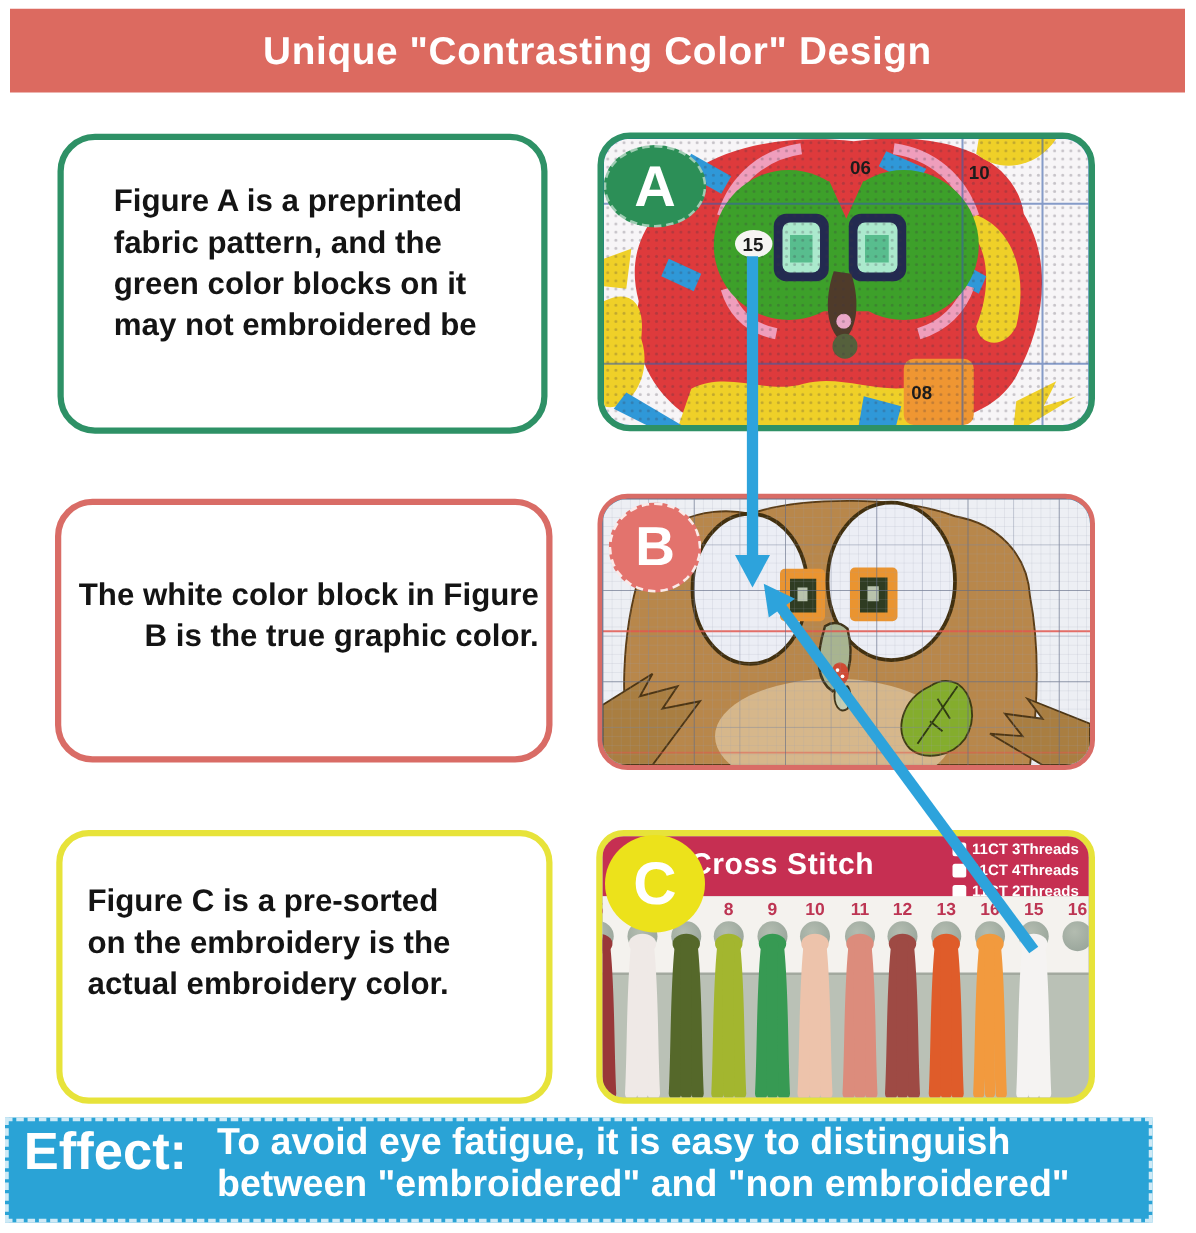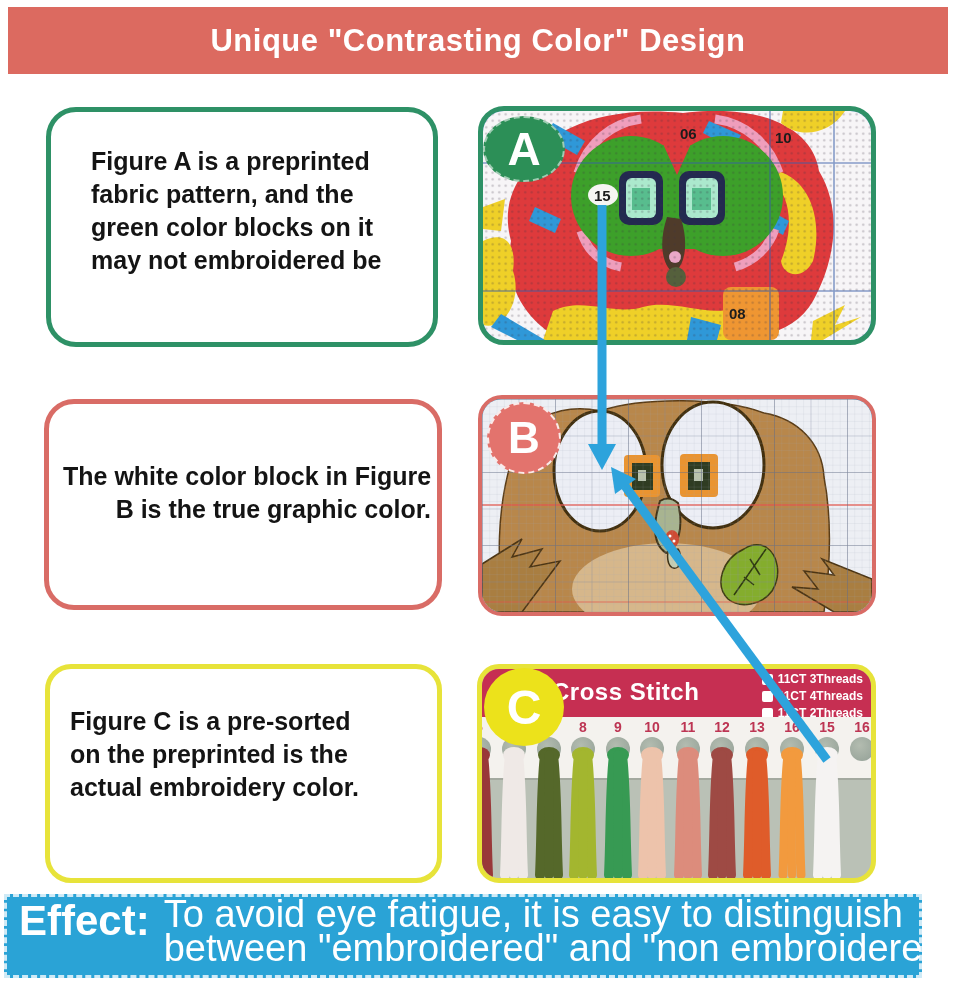--- a/index.html
+++ b/index.html
@@ -50,21 +50,21 @@
     border:2px dashed rgba(255,255,255,.85);font-size:44px;}
   #badge-c{left:484px;top:668px;width:80px;height:78px;border-radius:50%;font-size:48px;}
 
   
   #arrows{position:absolute;left:0;top:0;z-index:6;pointer-events:none;}
 
   
   .effect-banner{position:absolute;left:4px;top:894px;width:918px;height:84px;
     box-sizing:border-box;border:3px dashed #cfeaf6;display:flex;z-index:4;}
   .effect-label{color:#fff;font-size:42px;font-weight:700;margin-left:12px;flex:0 0 auto;}
-  .effect-lines{margin-left:14px;color:#fff;font-weight:400;font-size:38px;line-height:34px;white-space:nowrap;}
+  .effect-lines{margin-left:24px;color:#fff;font-weight:700;font-size:30px;line-height:34px;white-space:nowrap;}
 </style>
 </head>
 <body>
 
 <div class="top-banner" style="background: rgb(220, 106, 96);">
   <div class="title">Unique "Contrasting Color" Design</div>
 </div>
 
 <div class="note" id="note-a" style="border-color: rgb(46, 145, 102);">
   <div class="ln">Figure A is a preprinted</div>
@@ -73,21 +73,21 @@
   <div class="ln">may not embroidered be</div>
 </div>
 
 <div class="note" id="note-b" style="border-color: rgb(217, 108, 102);">
   <div class="ln">The white color block in Figure</div>
   <div class="ln">B is the true graphic color.</div>
 </div>
 
 <div class="note" id="note-c" style="border-color: rgb(231, 227, 58);">
   <div class="ln">Figure C is a pre-sorted</div>
-  <div class="ln">on the preprinted is the</div>
+  <div class="ln">on the embroidery is the</div>
   <div class="ln">actual embroidery color.</div>
 </div>
 
 <div class="fig" id="fig-a">
   <svg width="388" height="229" viewBox="0 0 388 229">
     <defs>
       <pattern id="aida" width="6.5" height="6.5" patternUnits="userSpaceOnUse">
         <circle cx="3.2" cy="3.2" r="1.2" fill="#3a3340" opacity="0.26"></circle>
       </pattern>
     </defs>

